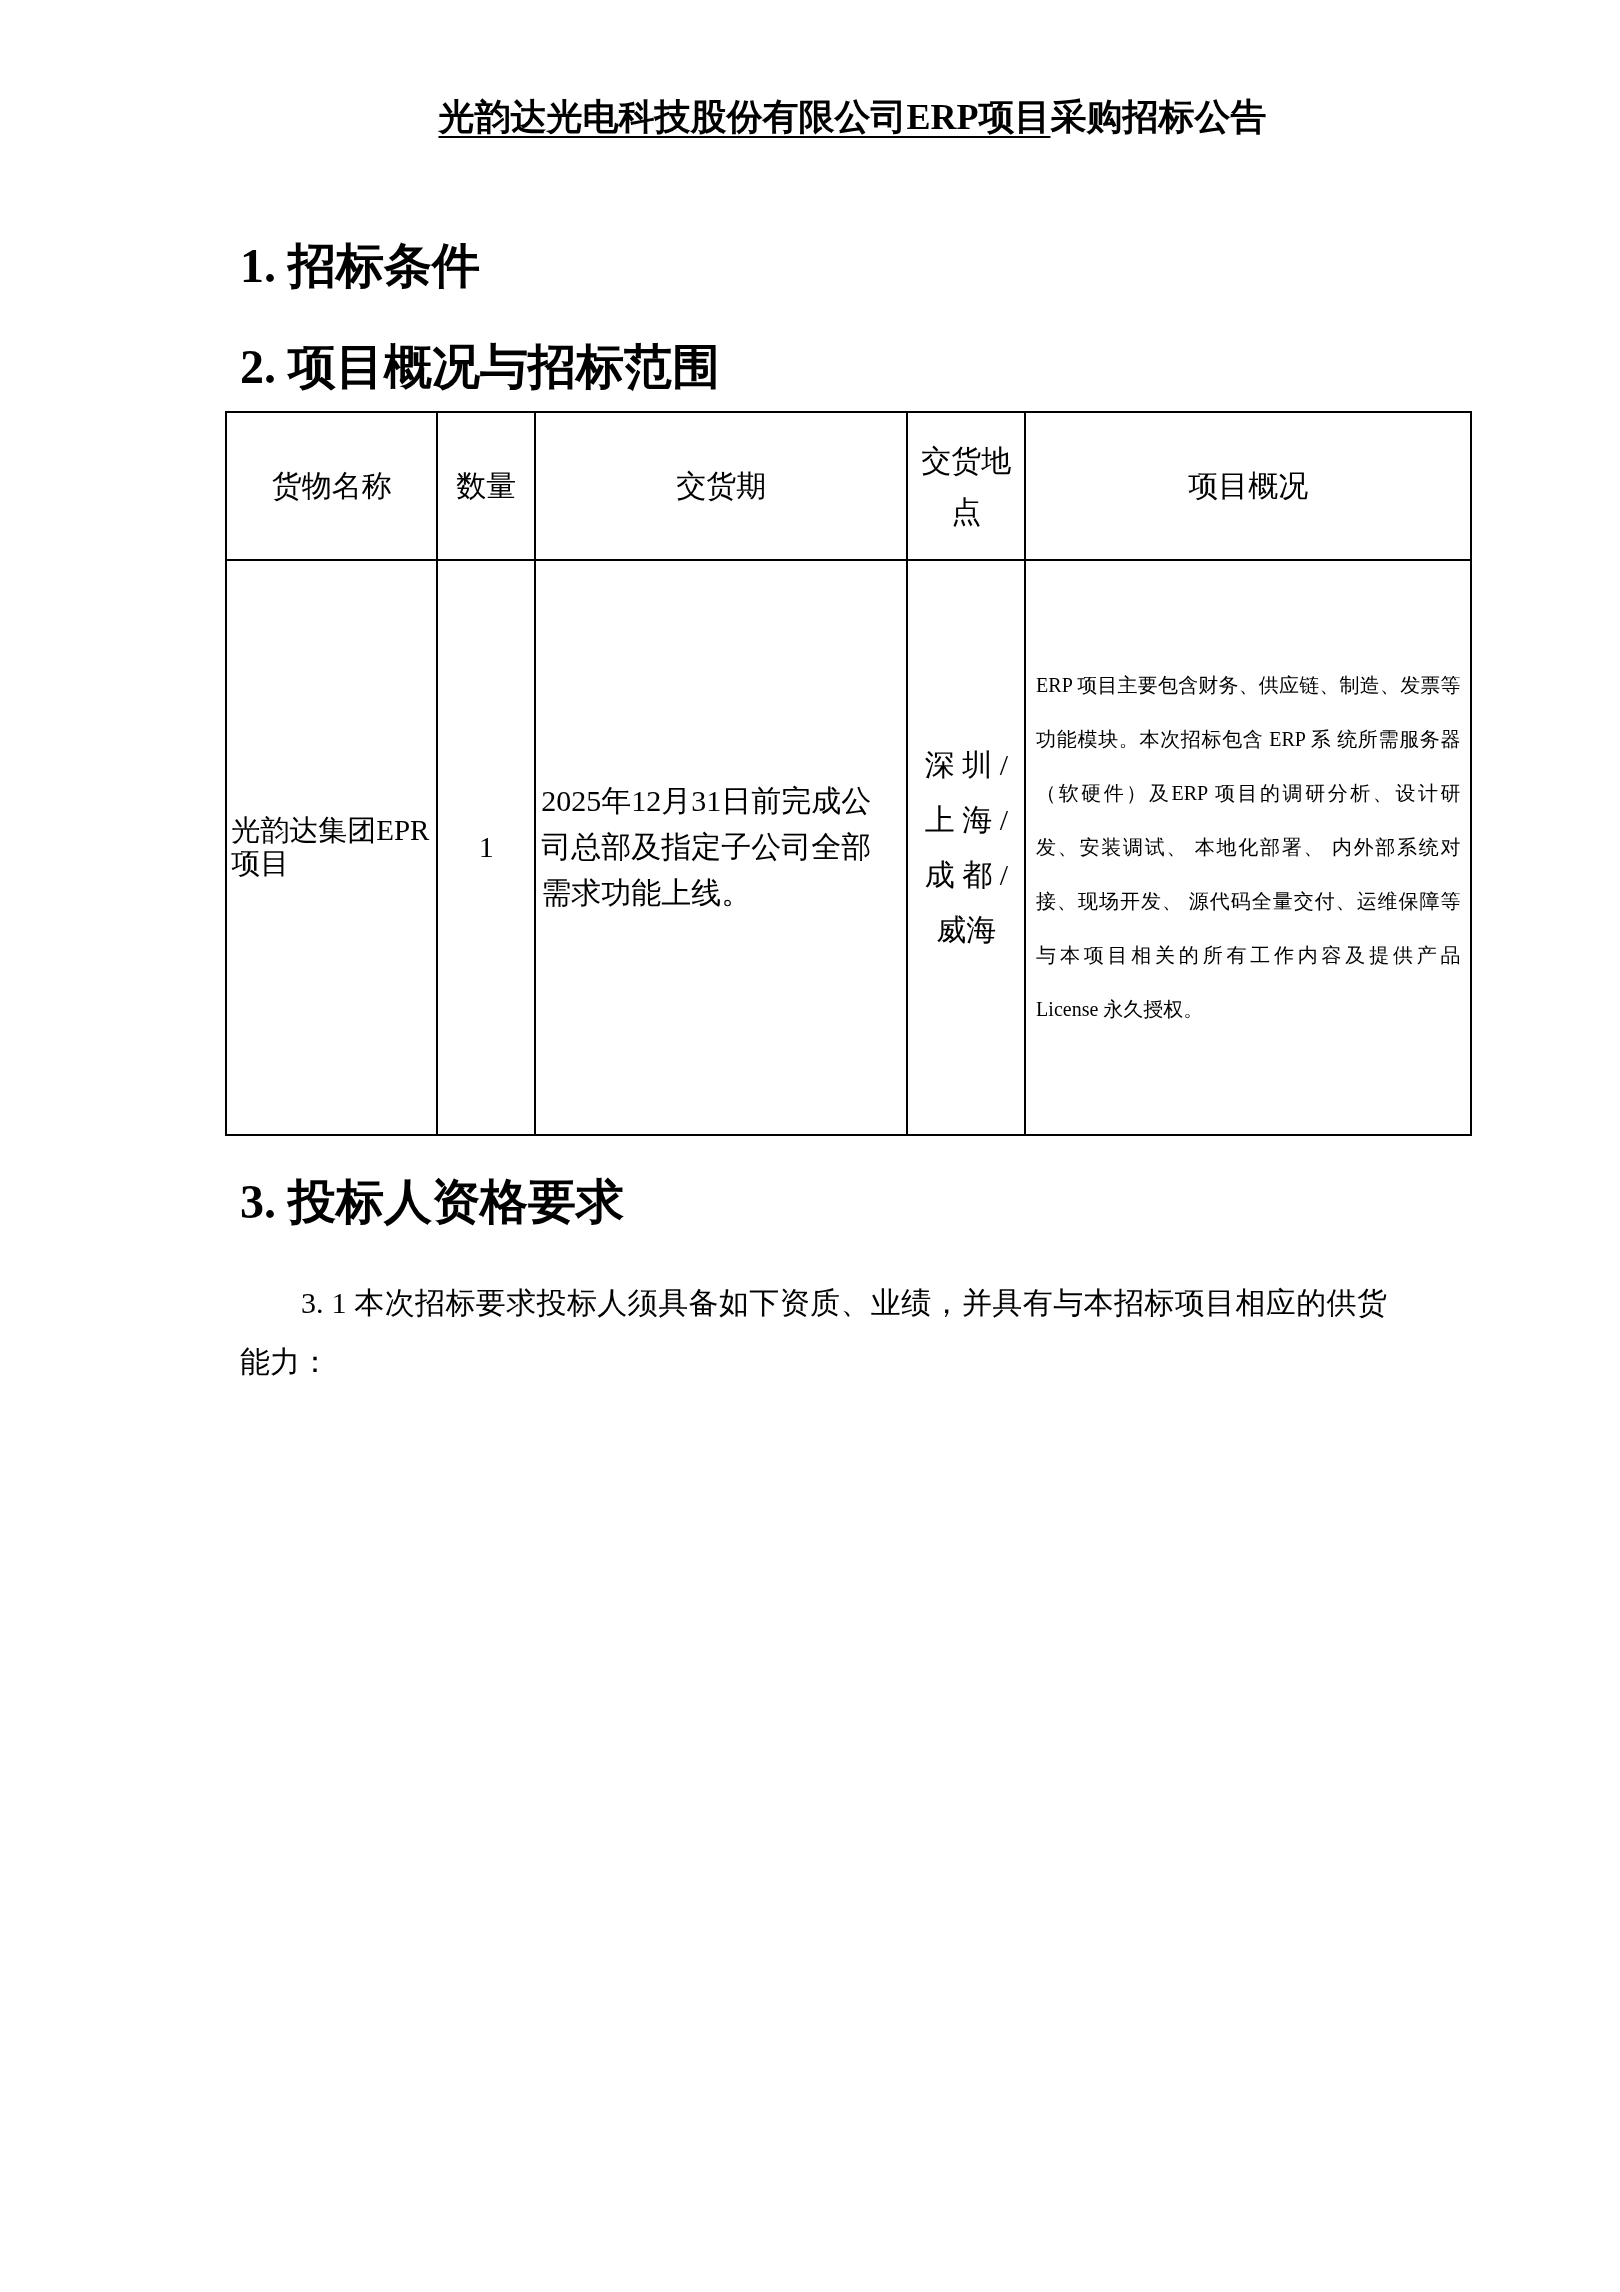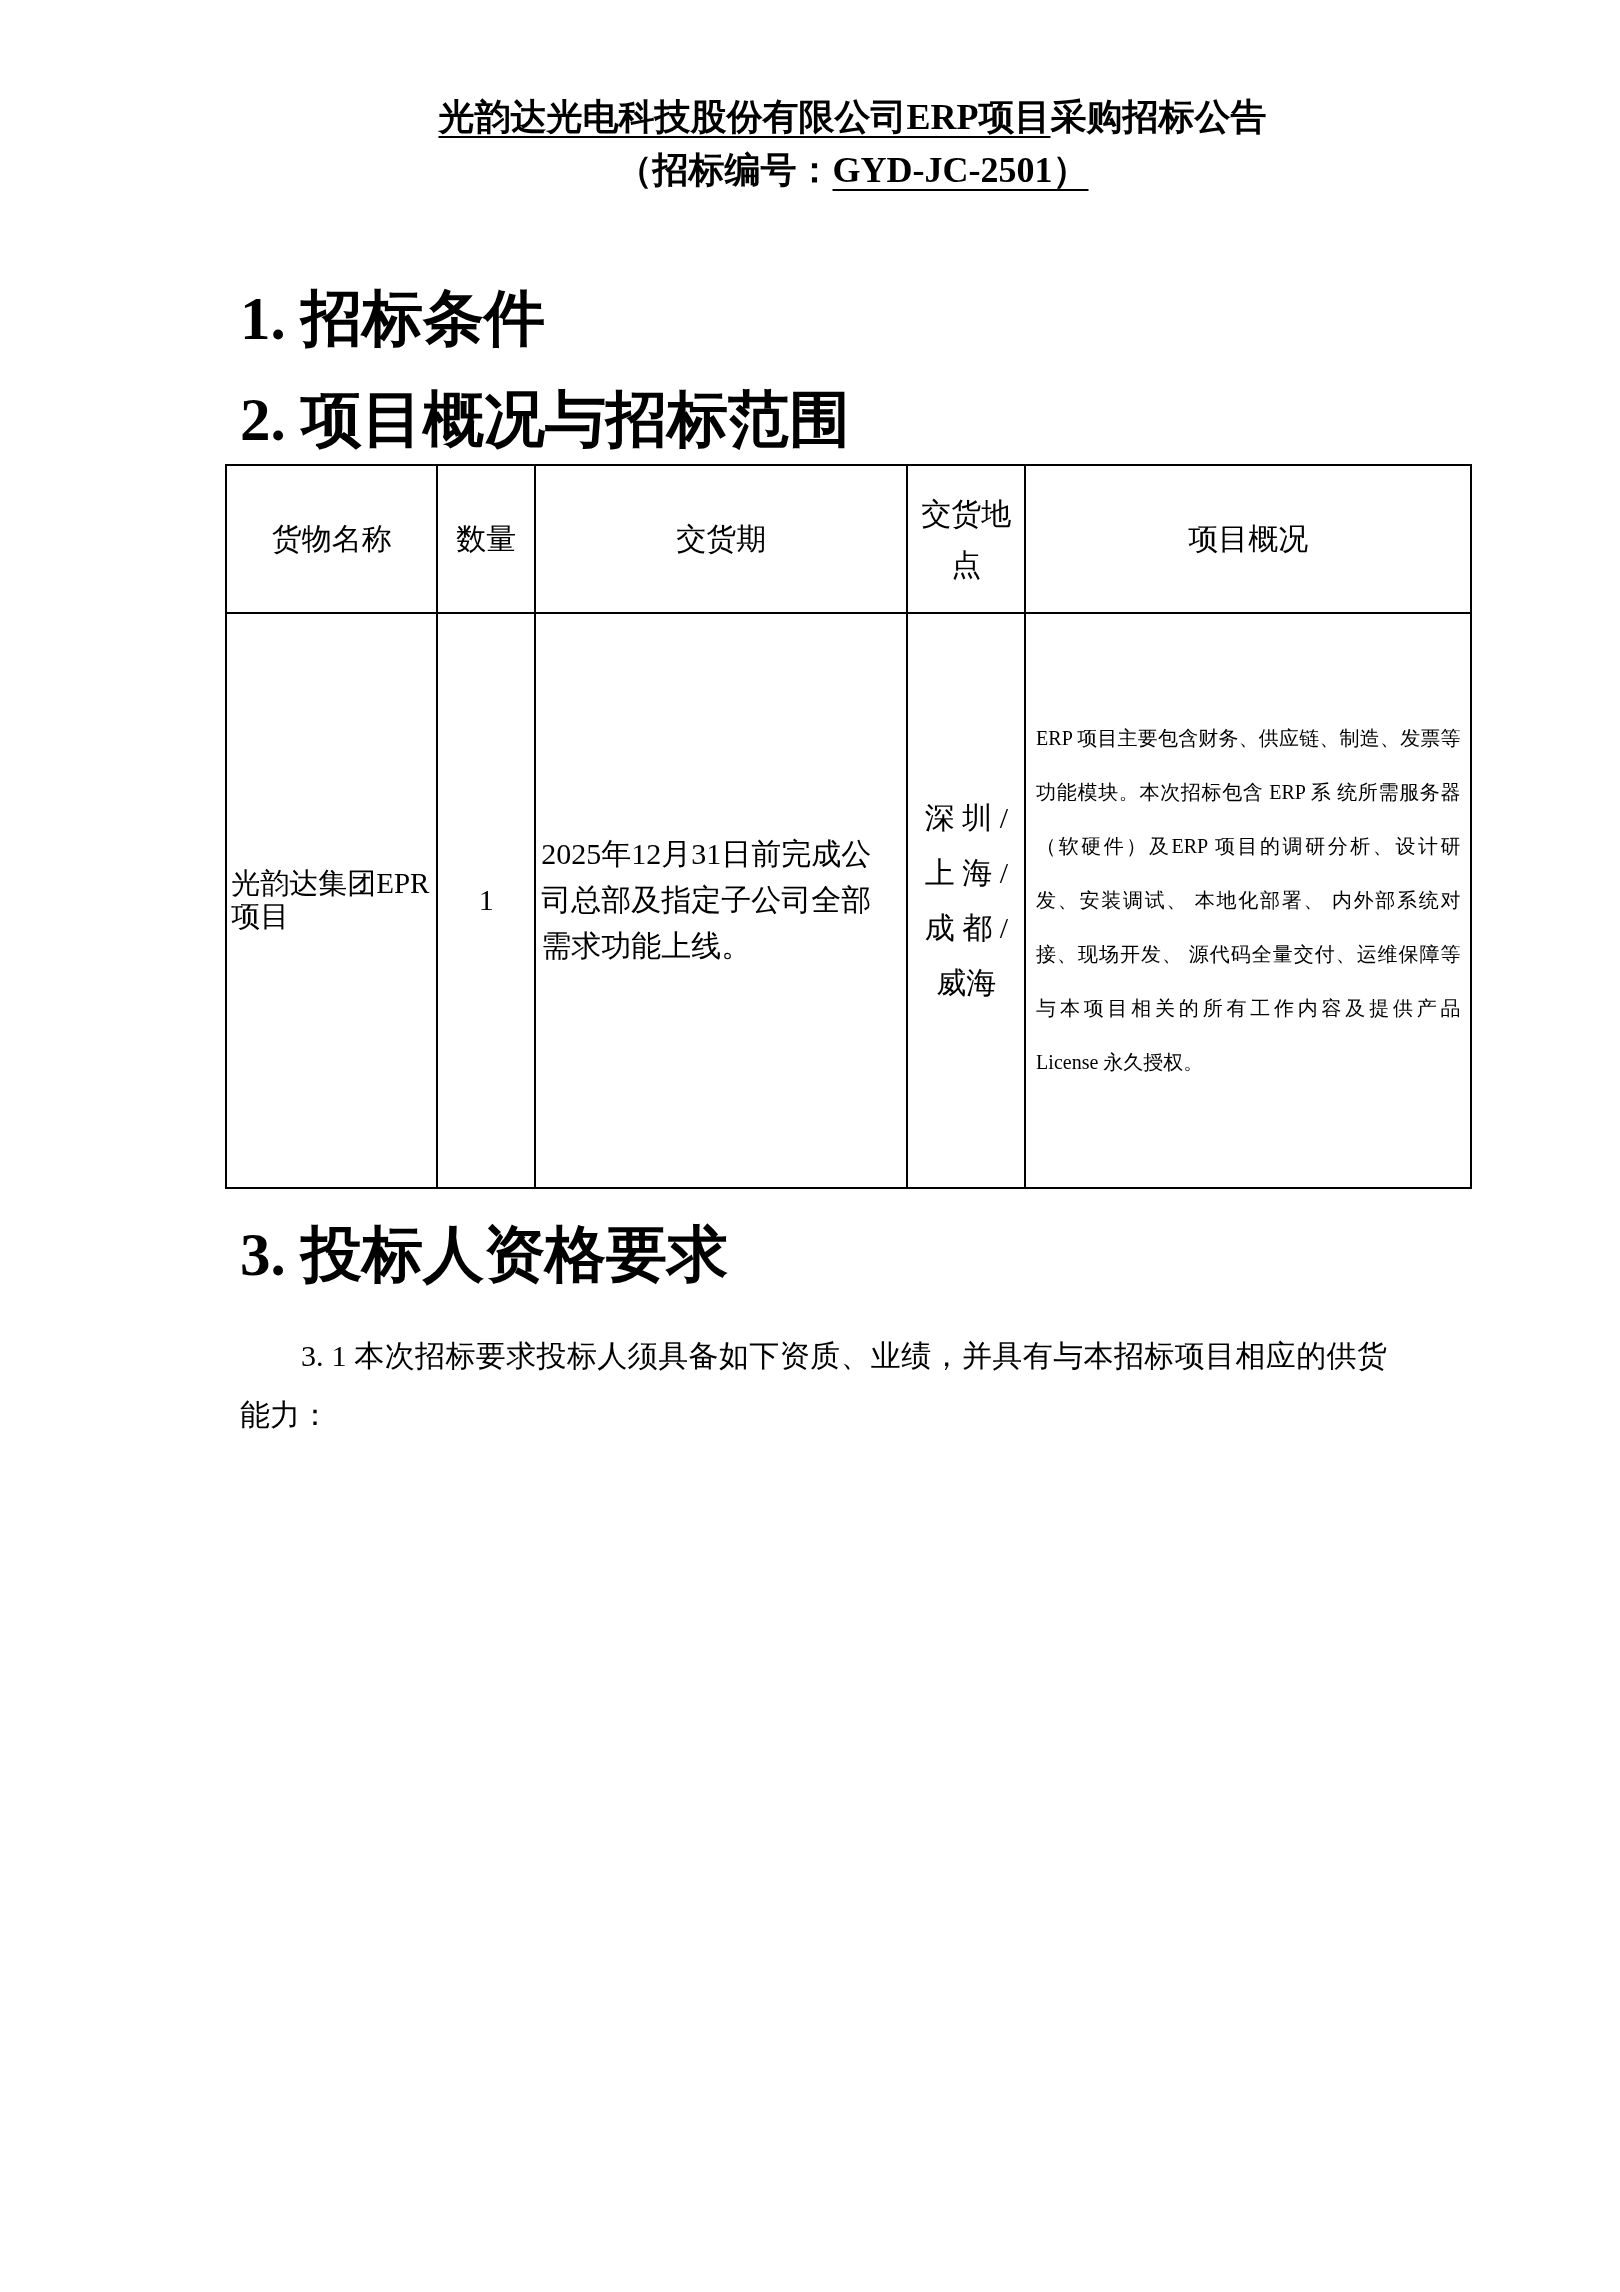--- a/index.html
+++ b/index.html
@@ -23,21 +23,21 @@
     font-size: 36px;
     line-height: 53px;
   }
   .doc-title u, .body-para u {
     text-decoration: underline;
     text-decoration-thickness: 2px;
     text-underline-offset: 6.9px;
   }
   
   .sec-heading {
-    font-size: 61px;
+    font-size: 48px;
     font-weight: bold;
     line-height: 57px;
   }
   .h1gap { margin-top: 93px; margin-bottom: 44px; }
   .h2gap { margin-top: 14.7px; margin-bottom: 15.7px; }
   .h3gap { margin-top: 37px; margin-bottom: 43px; }
   
   .body-para {
     font-size: 30px;
     line-height: 59px;
@@ -100,21 +100,20 @@
   }
 </style>
 </head>
 <body>
 
 <div class="page">
   <div class="content">
 
     <div class="doc-title">
       <div class="title-line"><u>光韵达光电科技股份有限公司ERP项目</u><span>采购招标公告</span></div>
-      <div class="title-line"><span>（招标编号：</span><u>GYD-JC-2501）</u></div>
     </div>
 
     <div class="sec-heading h1gap">1. 招标条件</div>
 
 
     <div class="sec-heading h2gap">2. 项目概况与招标范围</div>
 
     <table class="goods-table">
       <colgroup>
         <col style="width:211px">

